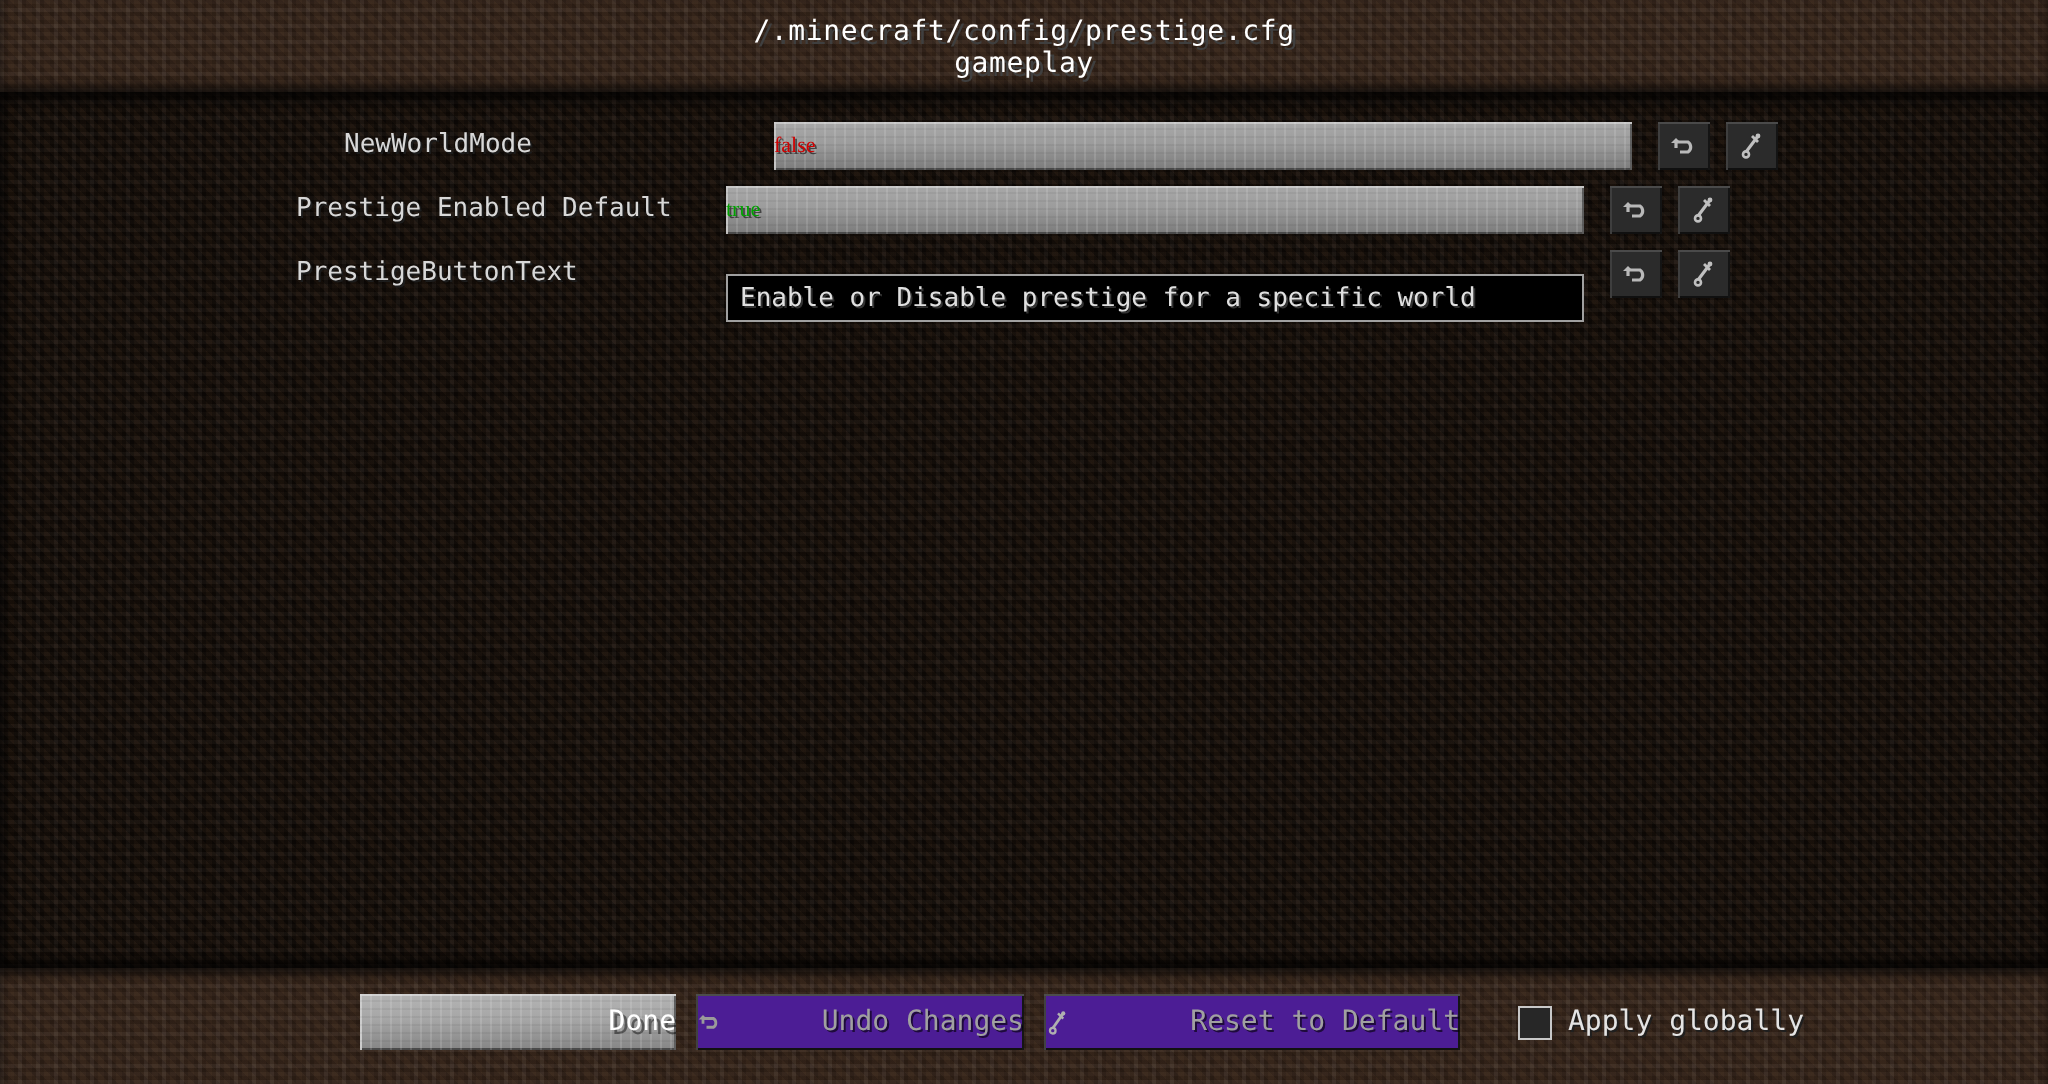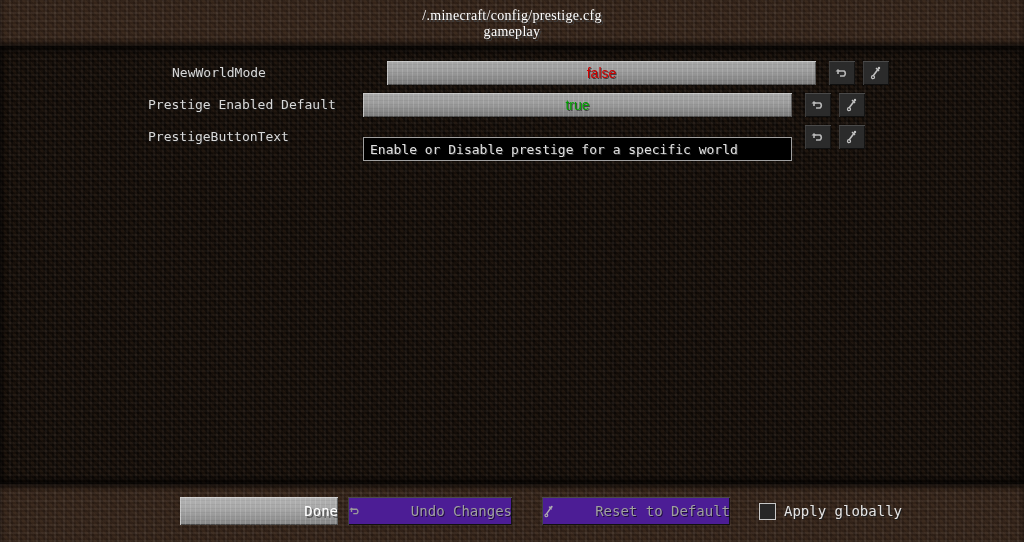--- a/index.html
+++ b/index.html
@@ -24,21 +24,20 @@
         rgba(255,255,255,0.02) 4px, rgba(255,255,255,0.02) 6px,
         rgba(0,0,0,0.09) 6px, rgba(0,0,0,0.09) 8px),
       repeating-linear-gradient(90deg,
         rgba(255,255,255,0.05) 0px, rgba(255,255,255,0.05) 2px,
         rgba(0,0,0,0.07) 2px, rgba(0,0,0,0.07) 4px,
         rgba(120,90,60,0.06) 4px, rgba(120,90,60,0.06) 7px,
         rgba(0,0,0,0.04) 7px, rgba(0,0,0,0.04) 9px),
       repeating-linear-gradient(45deg,
         rgba(90,66,44,0.10) 0px, rgba(90,66,44,0.10) 3px,
         rgba(0,0,0,0.06) 3px, rgba(0,0,0,0.06) 6px);
-    font-family: Liberation Serif, serif;
   }
   .dirt-dark {
     background-color: #140d08;
     background-image:
       repeating-linear-gradient(0deg,
         rgba(255,255,255,0.028) 0px, rgba(255,255,255,0.028) 2px,
         rgba(0,0,0,0.16) 2px, rgba(0,0,0,0.16) 4px,
         rgba(255,255,255,0.012) 4px, rgba(255,255,255,0.012) 6px,
         rgba(0,0,0,0.2) 6px, rgba(0,0,0,0.2) 8px),
       repeating-linear-gradient(90deg,
@@ -100,24 +99,24 @@
     position: absolute; left: 363px; top: 0;
     width: 429px; height: 24px;
     border: none;
     padding: 0;
     background: linear-gradient(180deg, #a8a8a8 0%, #9c9c9c 45%, #8c8c8c 70%, #7b7b7b 100%);
     box-shadow: inset 0 1px 0 #c6c6c6,
                 inset 1px 0 0 #bdbdbd,
                 inset -1px 0 0 #5e5e5e,
                 inset 0 -1px 0 #4e4e4e;
     color: #ffffff;
-    font-family: Liberation Sans, sans-serif;
-    font-size: 14px;
+    font-family: Liberation Serif, serif;
+    font-size: 11px;
     line-height: 24px;
-    text-align: center;
+    text-align: left;
     cursor: pointer;
     overflow: hidden;
   }
   .value-btn::before {
     content: "";
     position: absolute; inset: 0;
     background-image:
       repeating-linear-gradient(90deg, rgba(255,255,255,0.12) 0 1px, rgba(0,0,0,0) 1px 5px),
       repeating-linear-gradient(0deg, rgba(0,0,0,0.05) 0 1px, rgba(0,0,0,0) 1px 4px);
     pointer-events: none;
@@ -201,21 +200,21 @@
     font-size: 14px;
     line-height: 28px;
     text-shadow: 1px 1px 0 rgba(0,0,0,0.6);
     cursor: pointer;
     display: flex;
     align-items: center;
     justify-content: space-between;
     gap: 7px;
   }
   .btn-undo  { left: 348px; width: 164px; }
-  .btn-reset { left: 542px; width: 188px; }
+  .btn-reset { left: 522px; width: 208px; }
 
   .checkbox-wrap {
     position: absolute; left: 713px; top: 497px;
     height: 28px;
     display: flex; align-items: center; gap: 8px;
     cursor: pointer;
     padding-left: 46px;
   }
   .checkbox-box {
     width: 17px; height: 17px;

